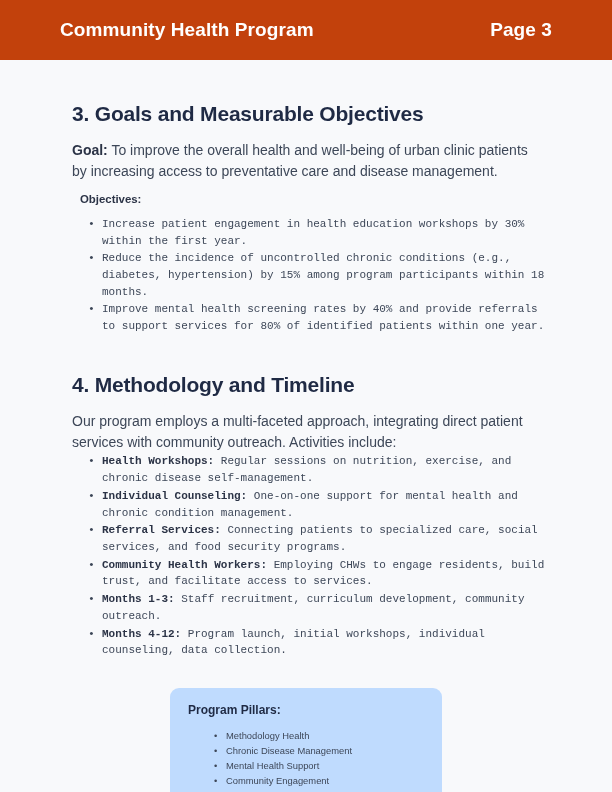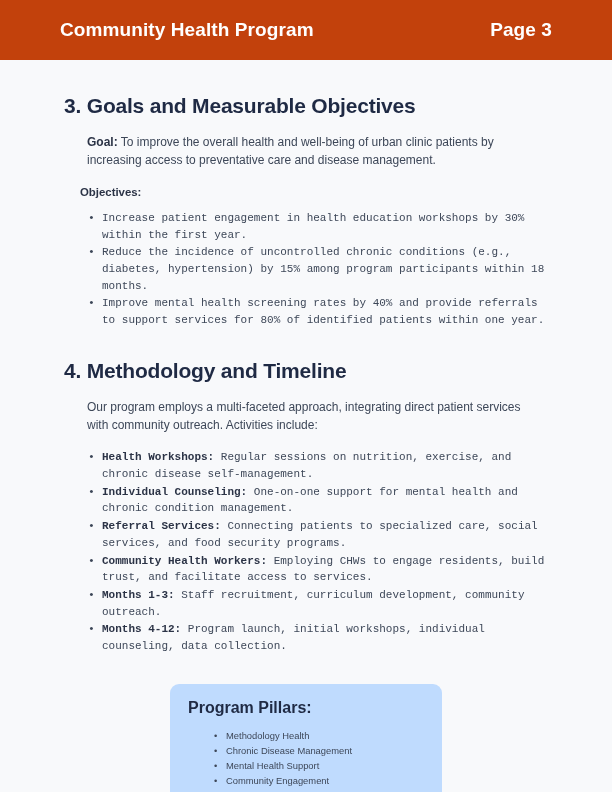--- a/index.html
+++ b/index.html
@@ -41,34 +41,34 @@
   
   .content {
     padding: 0 60px 0 60px;
     box-sizing: border-box;
   }
 
   h2.section-heading {
     font-size: 21px;
     font-weight: bold;
     color: #1f2a44;
-    margin: 4px;
+    margin: 12px;
     letter-spacing: -0.2px;
   }
   .sec3-heading { padding-top: 30px; }
   .sec4-heading { padding-top: 26px; }
 
   .body-block {
     padding-left: 12px;
     padding-right: 6px;
     margin-top: 14px;
   }
   p.para {
-    margin: 15px;
-    font-size: 12px;
+    margin: 0;
+    font-size: 14px;
     line-height: 1.52;
     color: #3d4758;
   }
   .lead {
     font-weight: bold;
     color: #2b3346;
   }
   .label-line {
     margin: 8px;
     font-size: 11.4px;
@@ -109,21 +109,21 @@
   .callout {
     width: 272px;
     height: 151px;
     background: #bfdbfe;
     border-radius: 9px;
     box-sizing: border-box;
     padding: 15px 18px 0 18px;
   }
   .callout-title {
     margin: 0;
-    font-size: 16px;
+    font-size: 12px;
     font-weight: bold;
     color: #1f2a44;
   }
   ul.callout-list {
     margin: 12px 0 0 0;
     padding-left: 38px;
     list-style: none;
   }
   ul.callout-list > li {
     position: relative;

